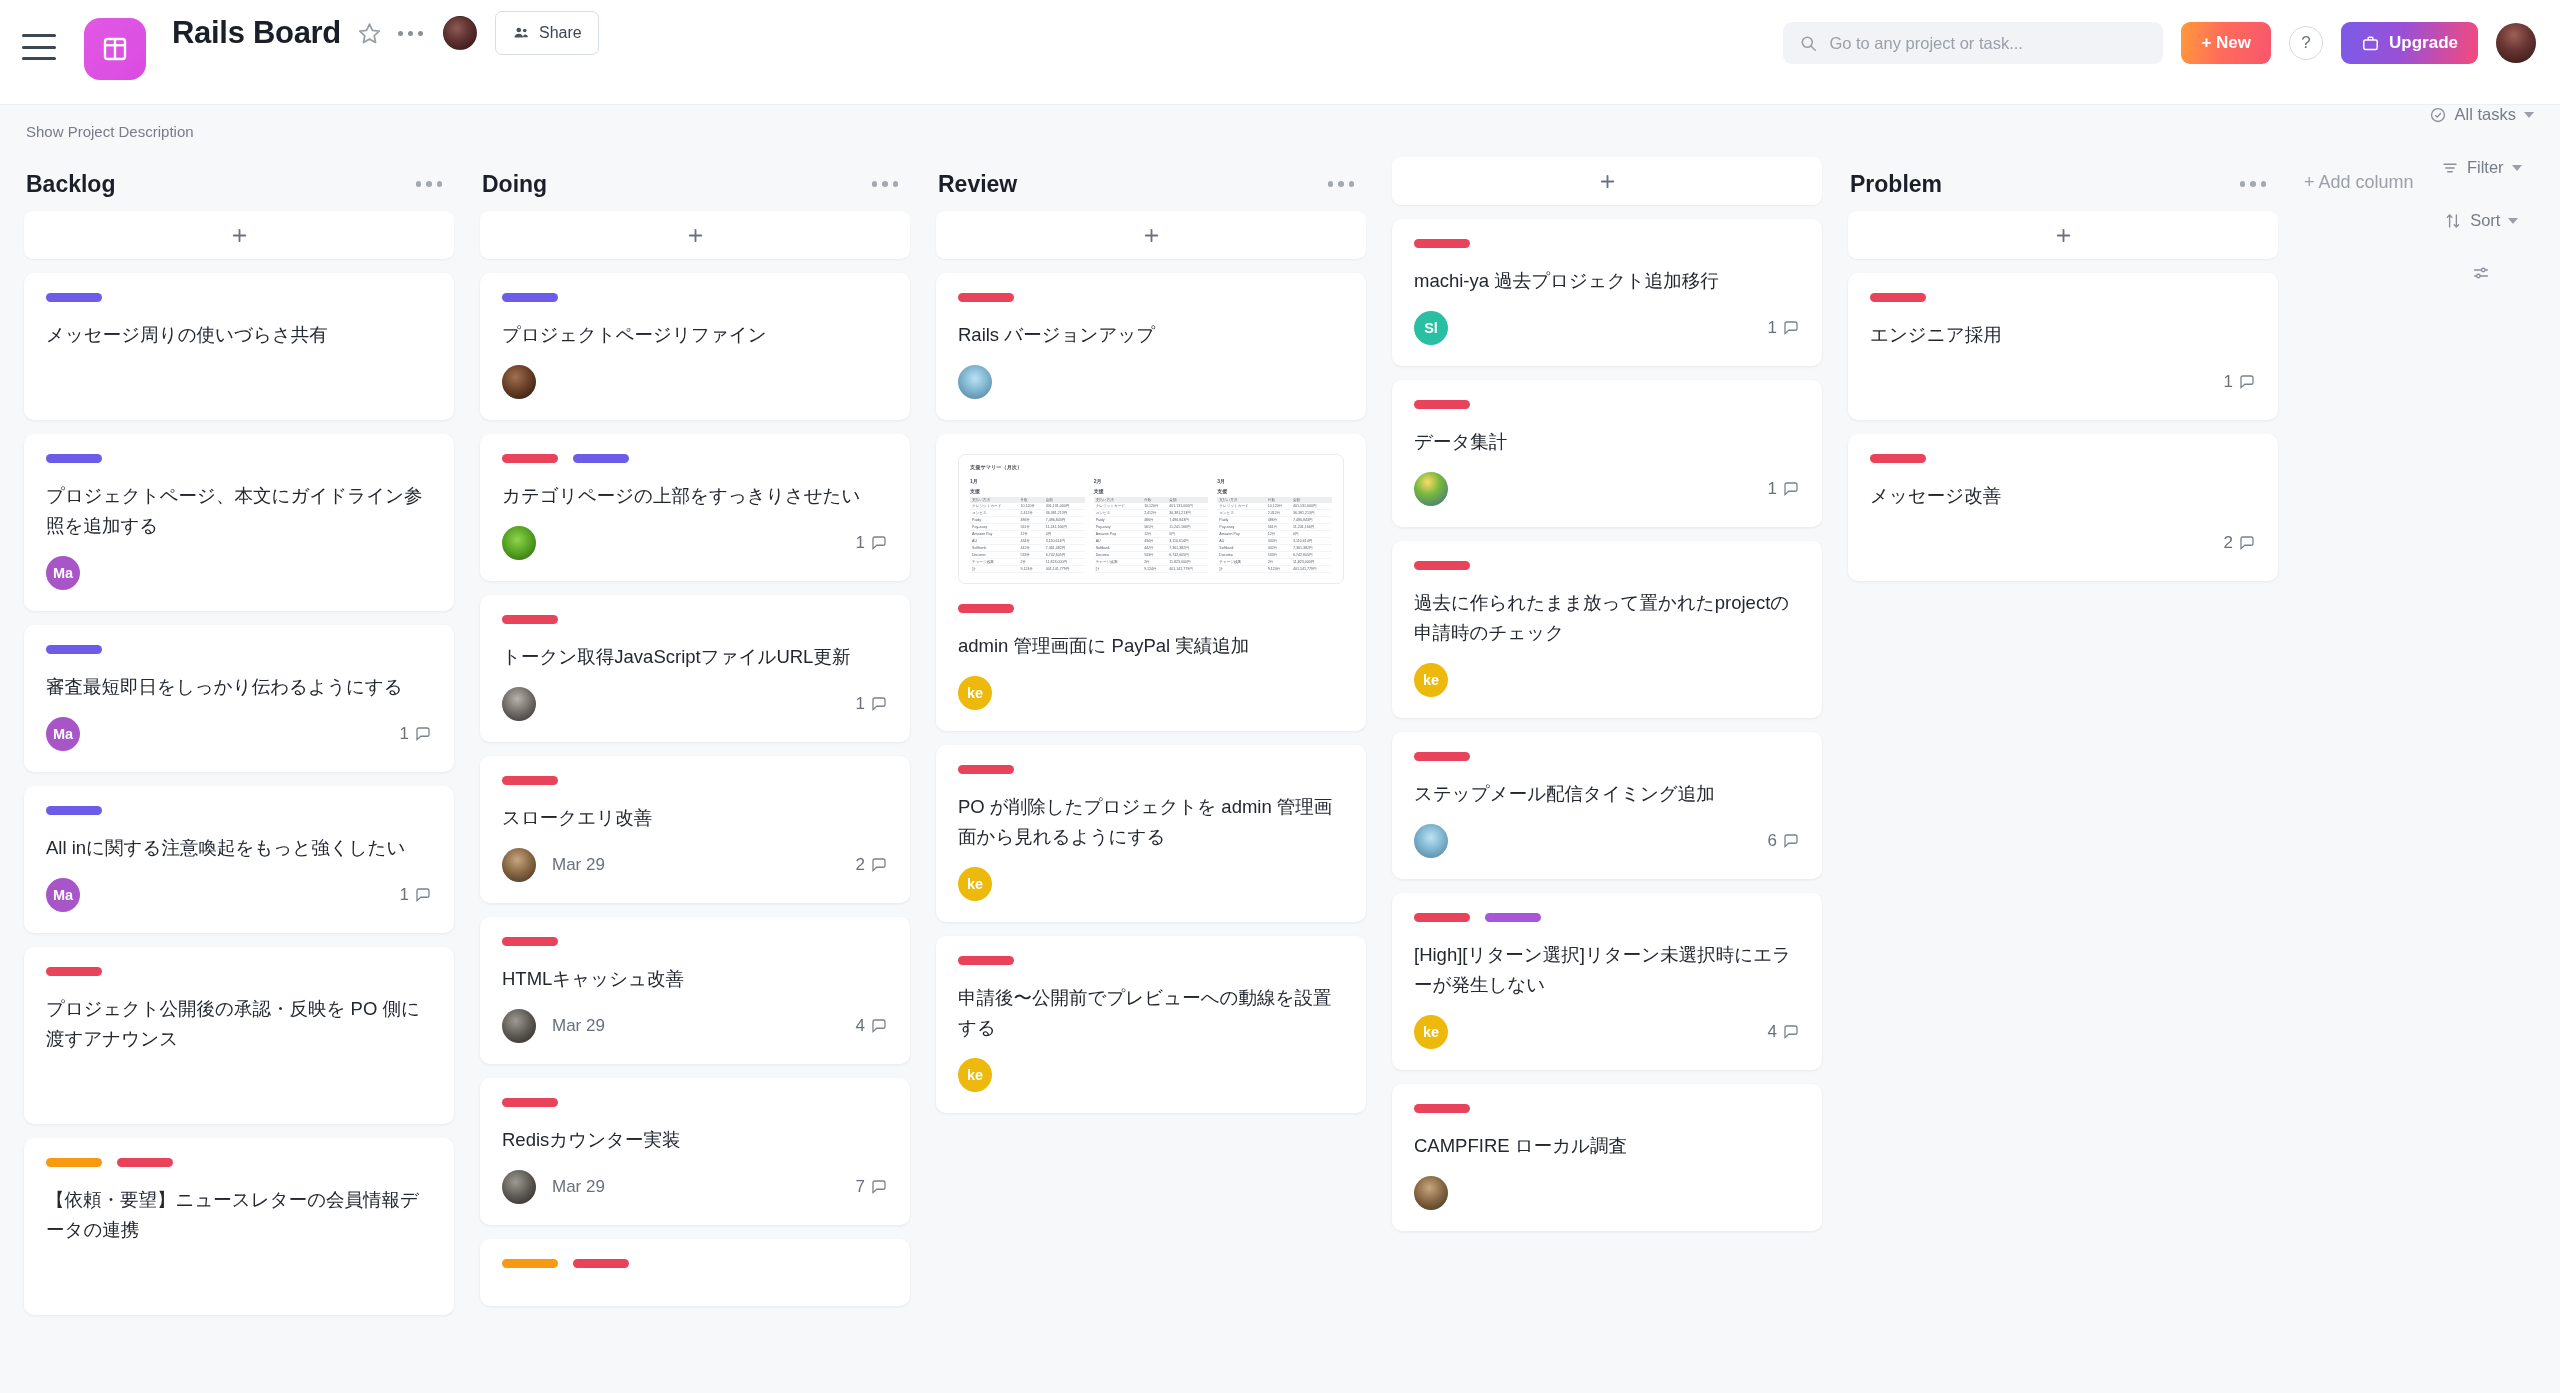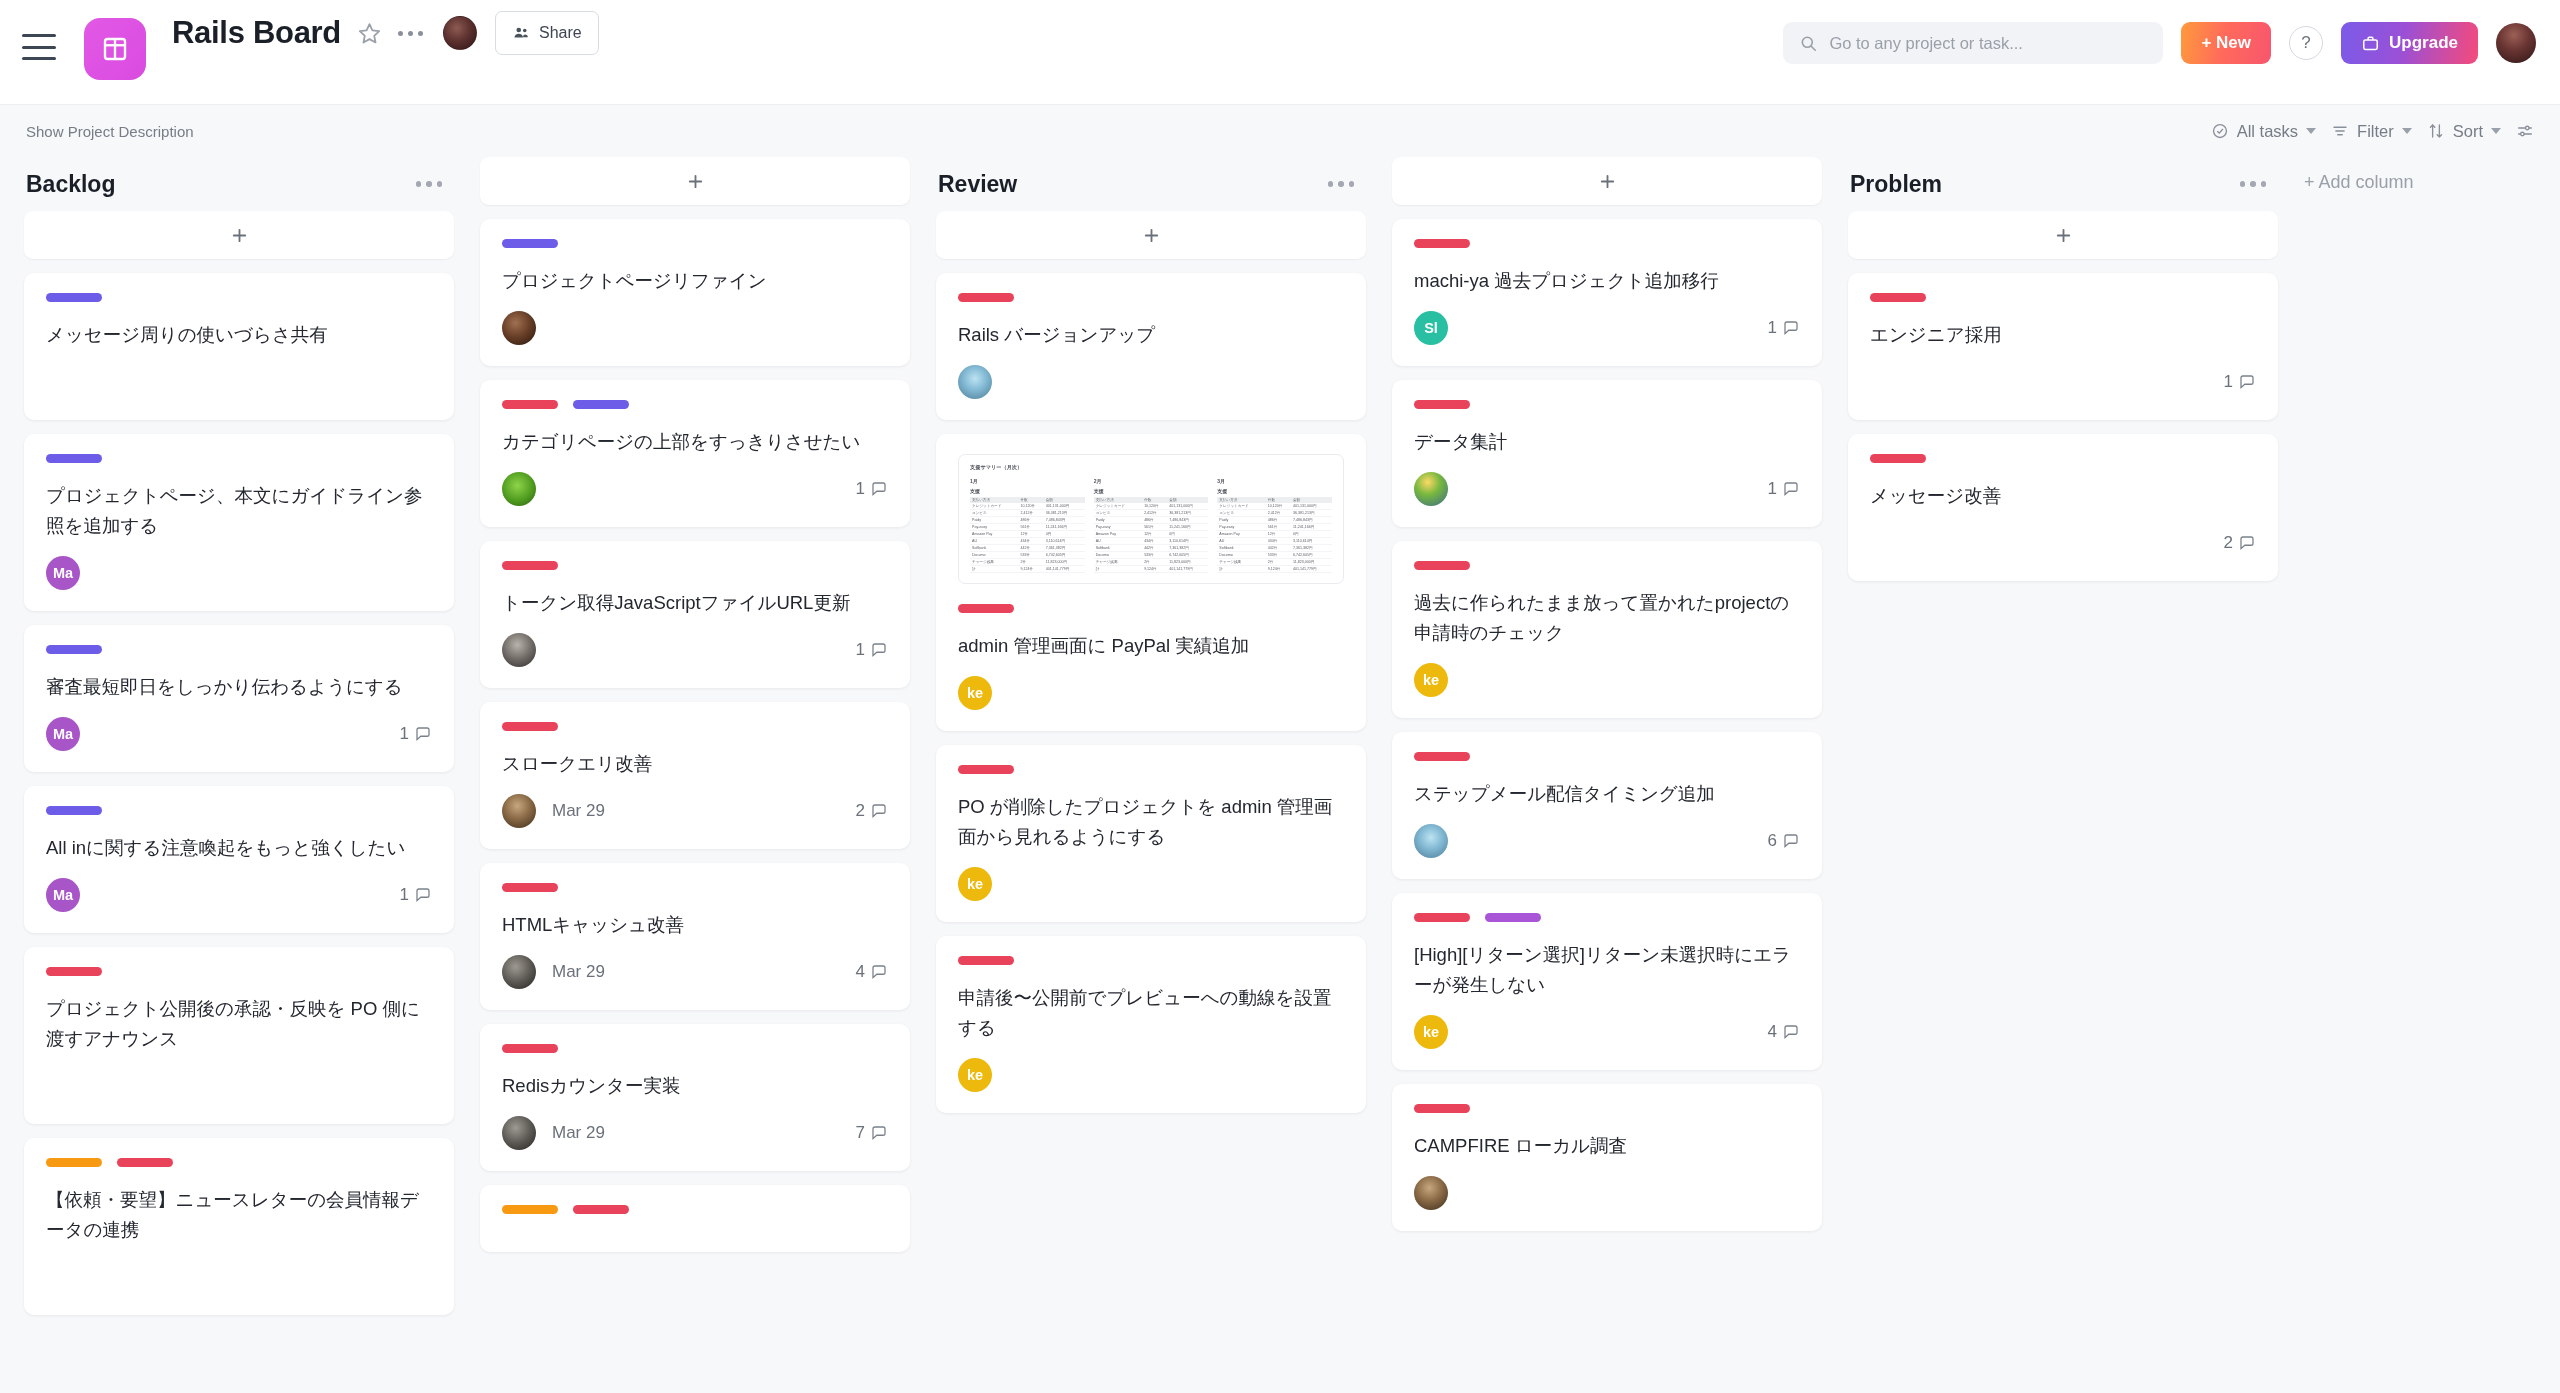--- a/index.html
+++ b/index.html
@@ -119,21 +119,21 @@
   }
 
   
   .subbar {
     height: 52px; display:flex; align-items:center;
     padding: 0 26px; position:relative;
   }
   .show-desc { font-size: 15px; color:#767D87; cursor:pointer; }
   .subbar-right {
     position:absolute; right: 26px; top:0; height:52px;
-    display:flex; align-items:center; gap: 15px;
+    display:flex; align-items:center; gap: 34px; flex-direction: column;
   }
   .ctl {
     display:flex; align-items:center; gap:8px;
     font-size: 16.5px; color:#767D87; cursor:pointer;
   }
   .ctl svg { width:18px; height:18px; }
   .caret { width:0;height:0;border-left:5px solid transparent;border-right:5px solid transparent;border-top:6px solid #9AA0A9; }
 
   
   .board {
@@ -398,20 +398,28 @@
       <div class="card">
         <div class="labels">
           <span class="label" style="background:#F79A12"></span>
           <span class="label" style="background:#E8435A"></span>
         </div>
         <div class="card-title">【依頼・要望】ニュースレターの会員情報データの連携</div>
         <div class="card-foot"></div>
       </div>
     </div>
     <div class="column">
+      <div class="col-head">
+        <span class="col-title">Doing</span>
+        <span class="col-dots">
+          <i></i>
+          <i></i>
+          <i></i>
+        </span>
+      </div>
       <div class="add-card">
         <svg viewBox="0 0 24 24" stroke="#6A717B" stroke-width="2.1" stroke-linecap="round">
           <line x1="12" y1="5.5" x2="12" y2="18.5"></line>
           <line x1="5.5" y1="12" x2="18.5" y2="12"></line>
         </svg>
       </div>
       <div class="card">
         <div class="labels">
           <span class="label" style="background:#6C5CE7"></span>
         </div>

